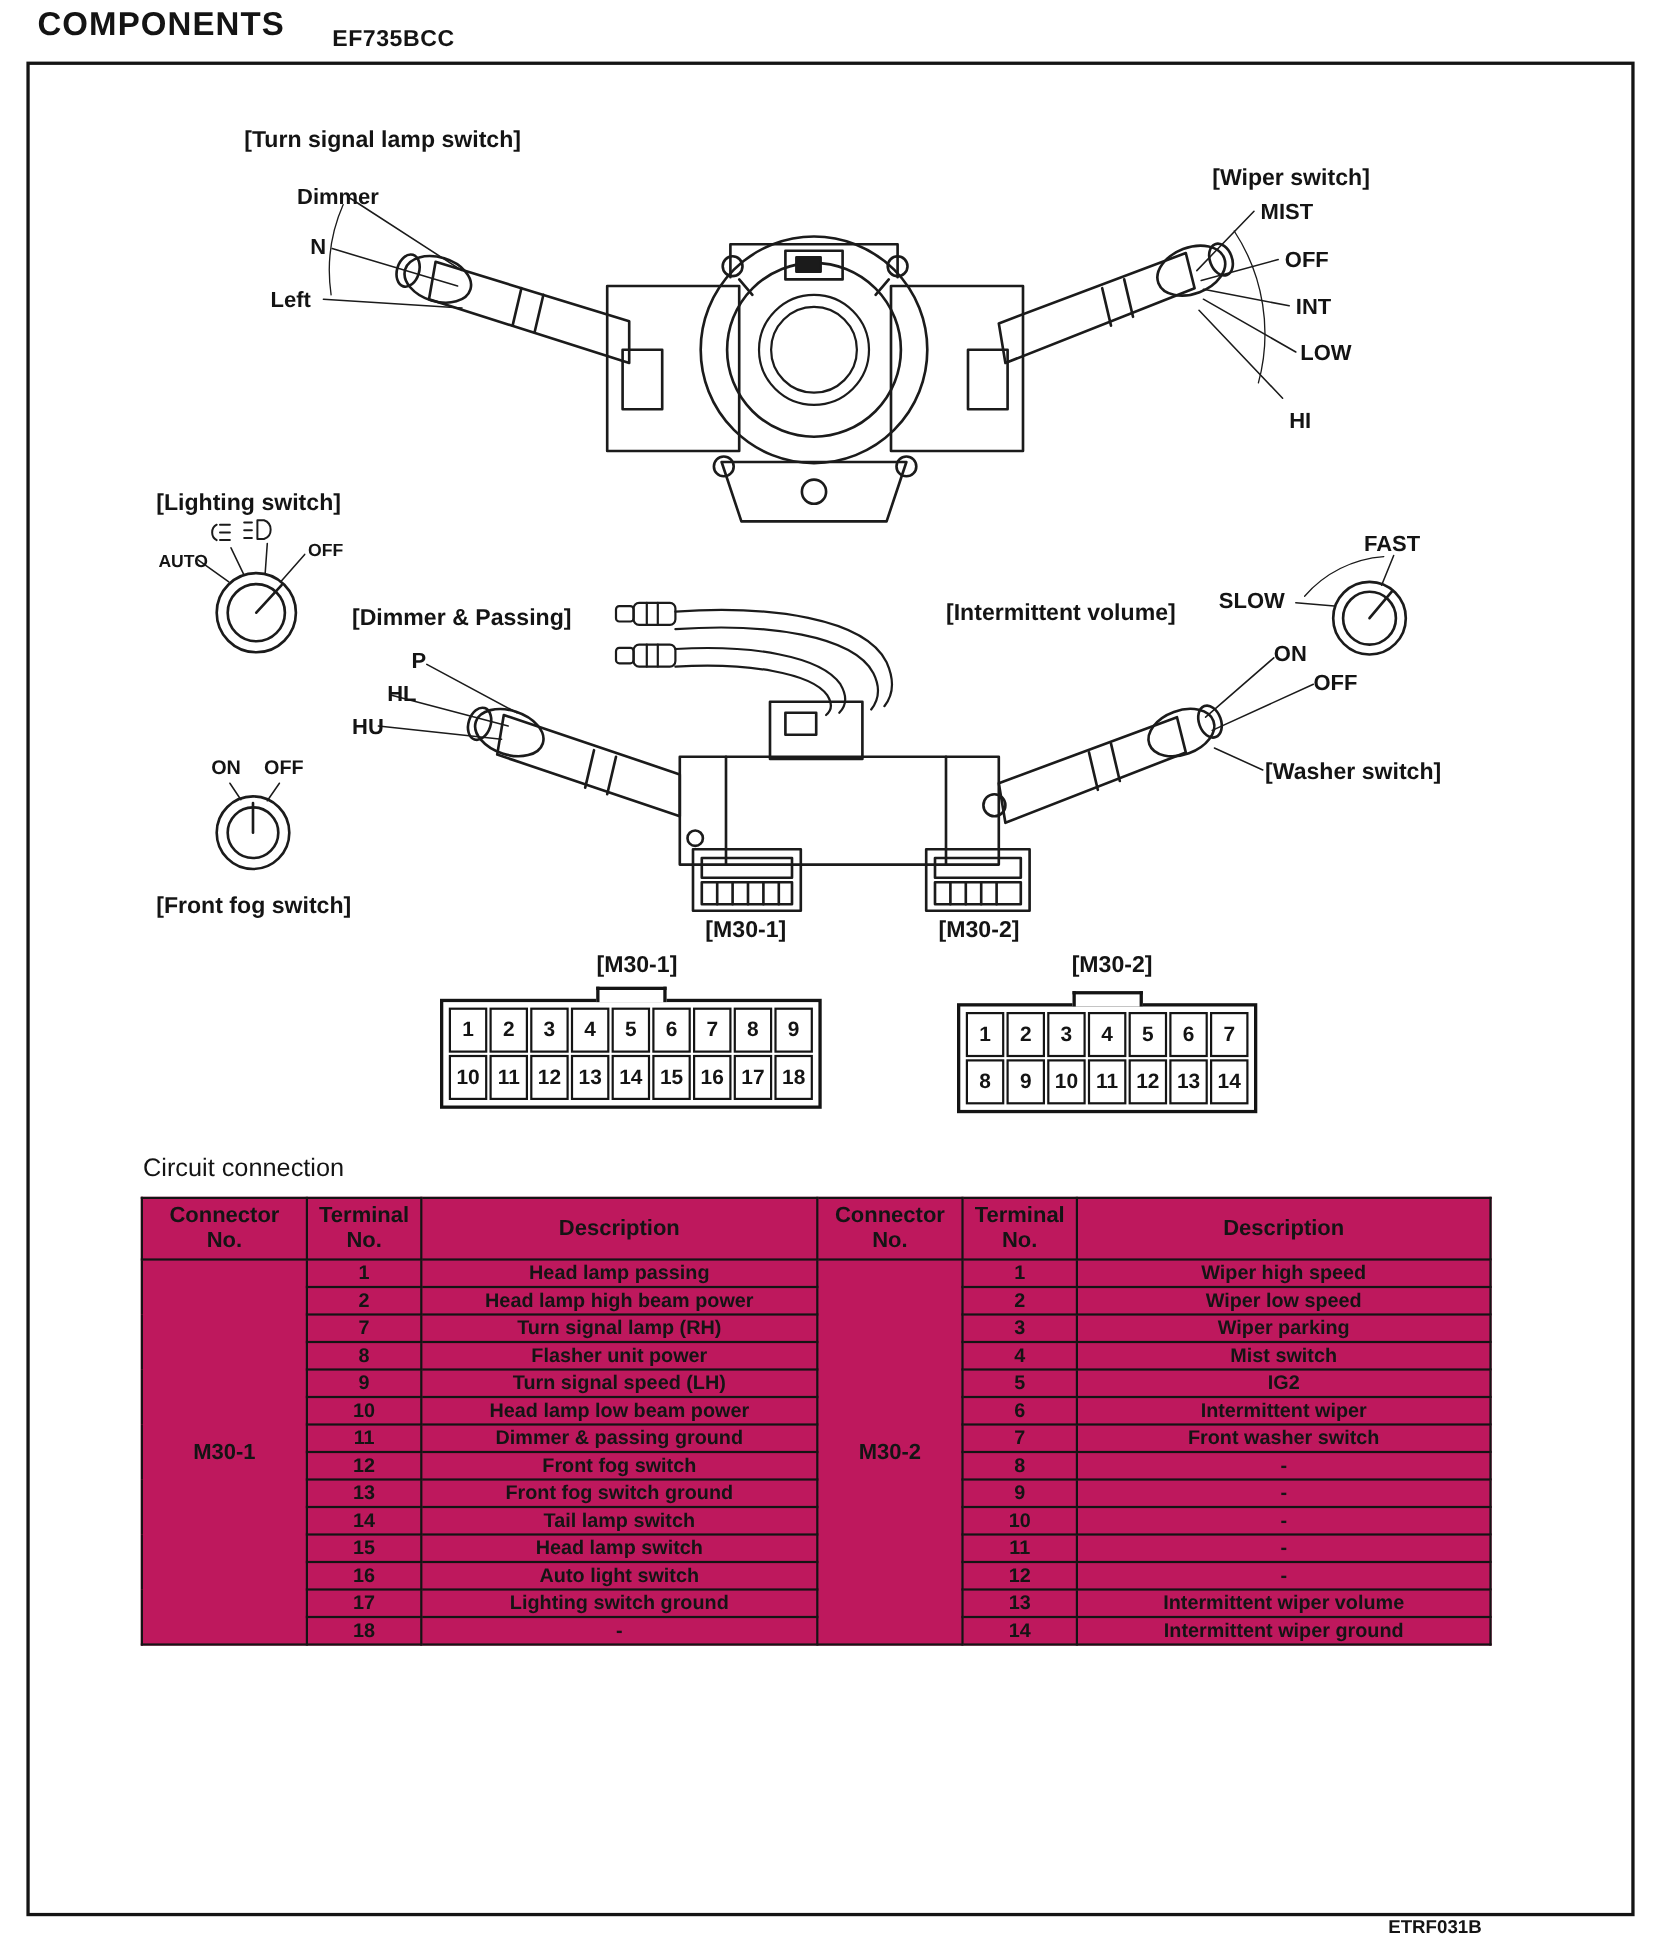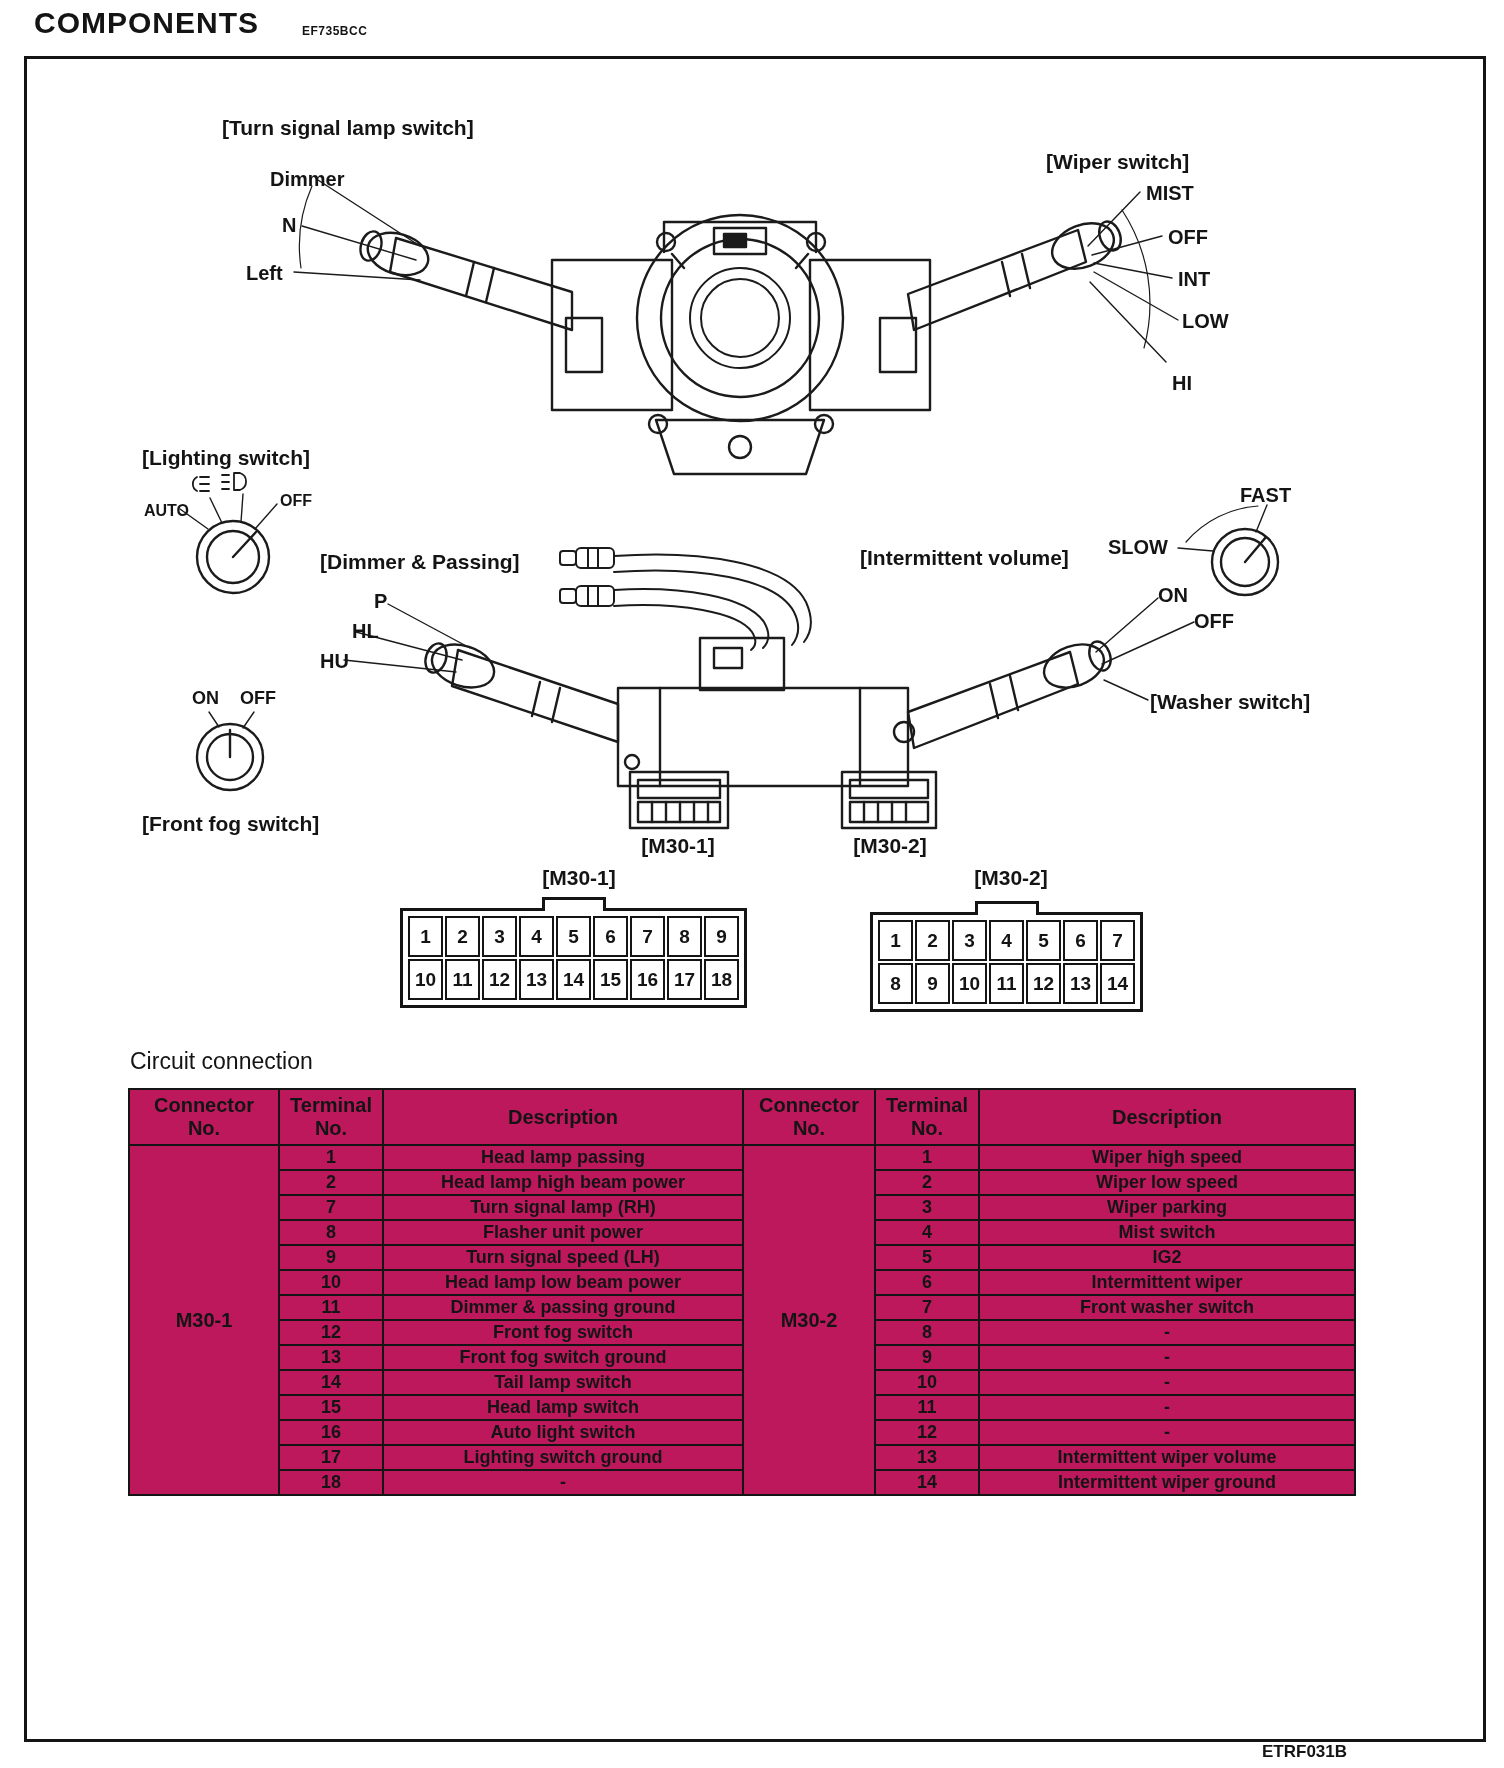--- a/index.html
+++ b/index.html
@@ -1,20 +1,20 @@
 <!DOCTYPE html>
 <html><head>
 <meta charset="utf-8">
 <style>
   html,body { margin:0; padding:0; background:#ffffff; }
   body { width:1504px; height:1768px; font-family:"Liberation Sans", sans-serif; color:#141414; }
   .page { position:relative; width:1504px; height:1768px; background:#ffffff; overflow:hidden; }
 
   .page-title { position:absolute; left:34px; top:6px; margin:0; font-size:30px; font-weight:bold; letter-spacing:1px; }
-  .doc-code { position:absolute; left:302px; top:24px; font-size:12px; font-weight:bold; letter-spacing:0.5px; }
+  .doc-code { position:absolute; left:302px; top:24px; font-size:21px; font-weight:bold; letter-spacing:0.5px; }
 
   .frame { position:absolute; left:24px; top:56px; width:1456px; height:1680px; border:3px solid #141414; background:#ffffff; }
 
   svg.illustration { position:absolute; left:0; top:0; pointer-events:none; }
 
   .lbl { position:absolute; font-weight:bold; white-space:nowrap; }
   .lbl-section { font-size:21px; }
   .lbl-pos { font-size:20px; }
   .lbl-sm { font-size:16px; }
   .lbl-md { font-size:18px; }
@@ -207,21 +207,21 @@
         <line x1="1148" y1="700" x2="1104" y2="680"></line>
       </g>
     </g>
   </svg>
 
   <div class="lbl lbl-section" style="left:222px;top:116px">[Turn signal lamp switch]</div>
   <div class="lbl lbl-pos" style="left:270px;top:168px">Dimmer</div>
   <div class="lbl lbl-pos" style="left:282px;top:214px">N</div>
   <div class="lbl lbl-pos" style="left:246px;top:262px">Left</div>
 
-  <div class="lbl lbl-section" style="left:1046px;top:150px">[Wiper switch]</div>
+  <div class="lbl lbl-section" style="left:1102px;top:150px">[Wiper switch]</div>
   <div class="lbl lbl-pos" style="left:1146px;top:182px">MIST</div>
   <div class="lbl lbl-pos" style="left:1168px;top:226px">OFF</div>
   <div class="lbl lbl-pos" style="left:1178px;top:268px">INT</div>
   <div class="lbl lbl-pos" style="left:1182px;top:310px">LOW</div>
   <div class="lbl lbl-pos" style="left:1172px;top:372px">HI</div>
 
   <div class="lbl lbl-section" style="left:142px;top:446px">[Lighting switch]</div>
   <div class="lbl lbl-sm" style="left:144px;top:502px">AUTO</div>
   <div class="lbl lbl-sm" style="left:280px;top:492px">OFF</div>
 

